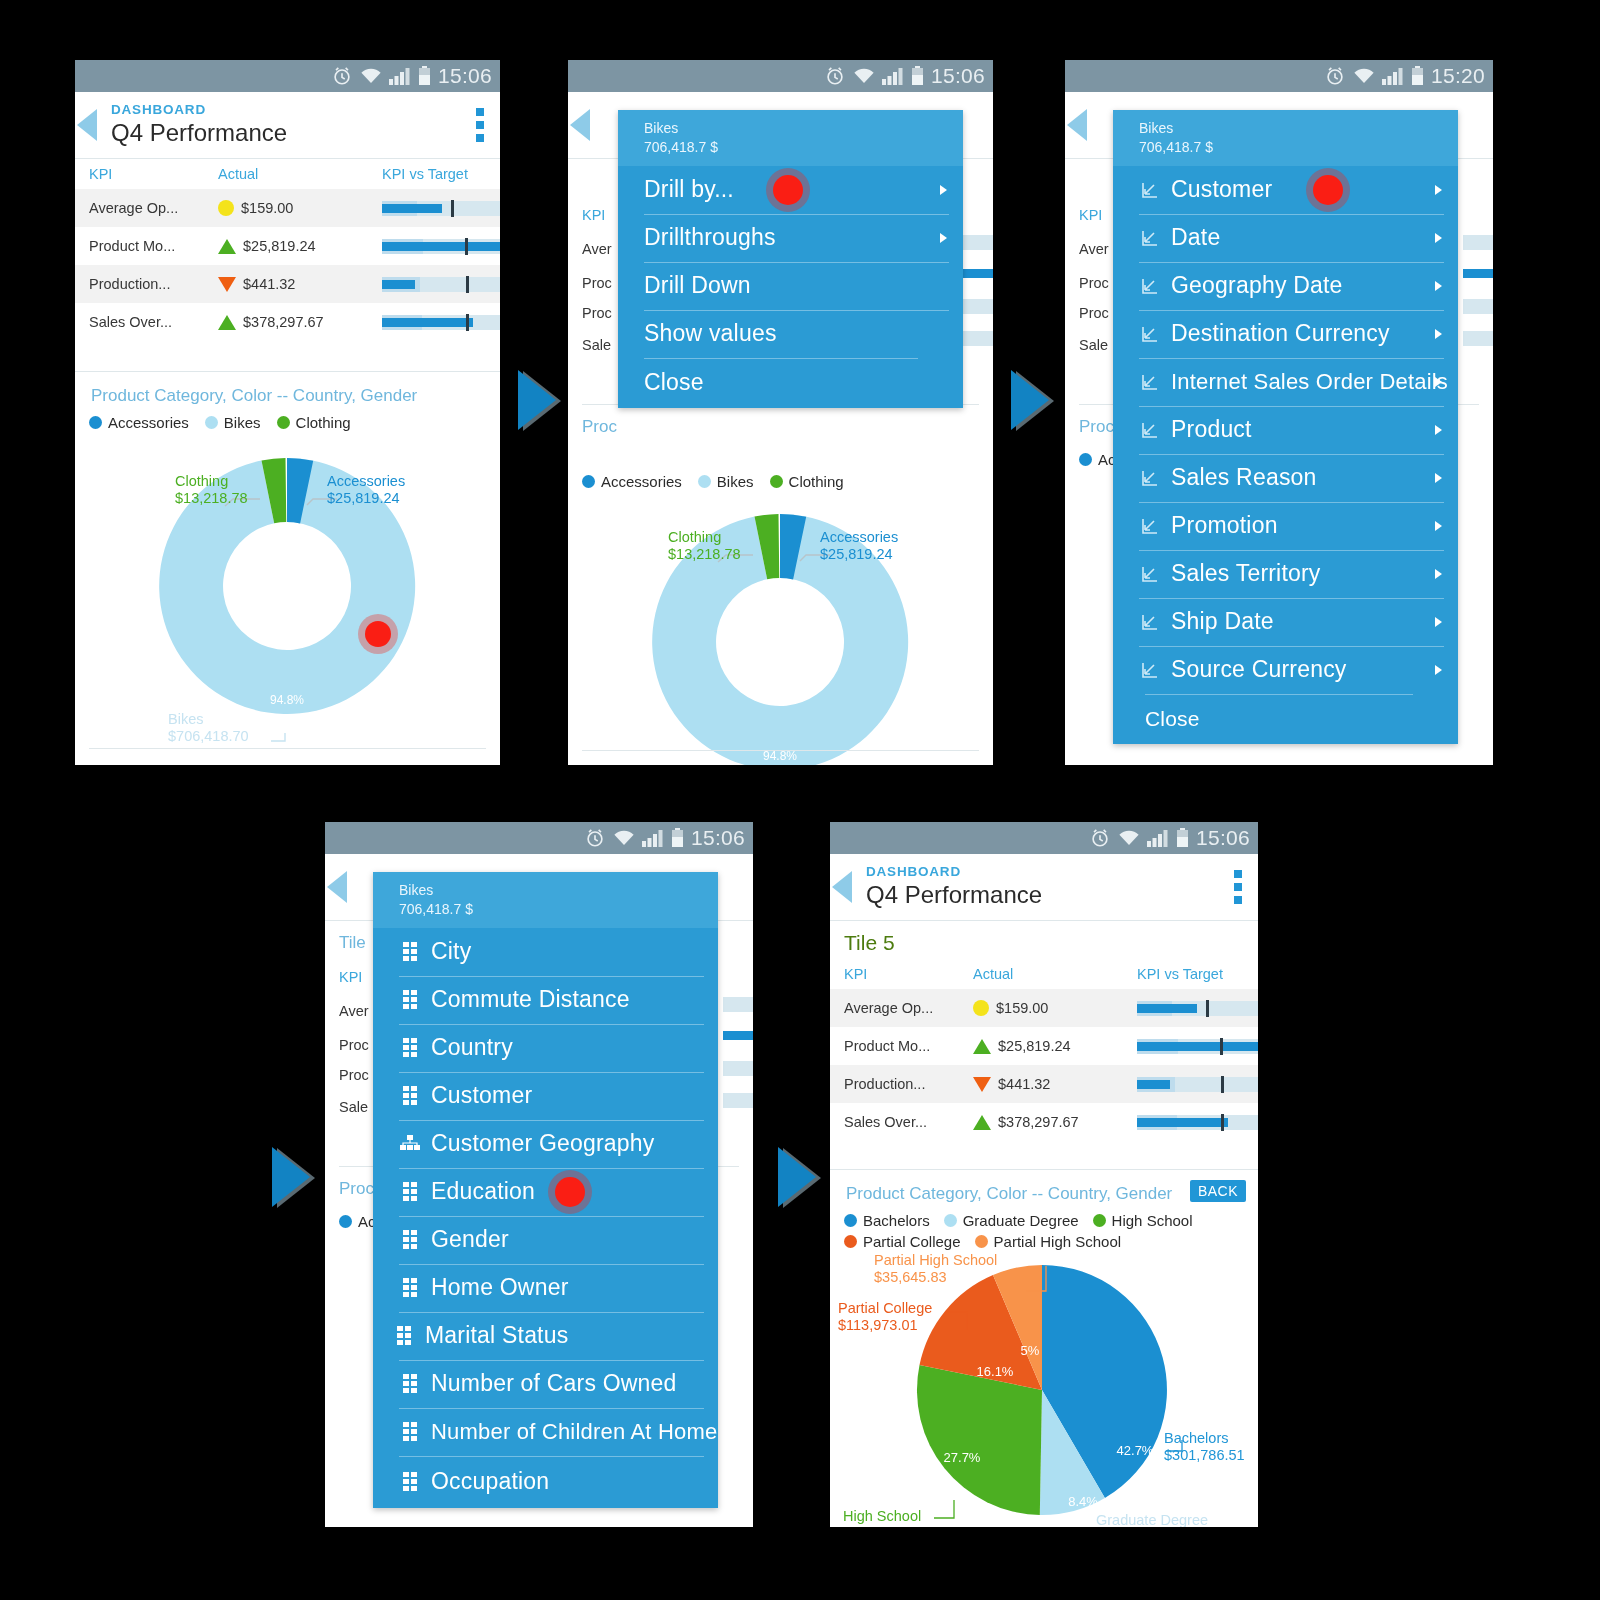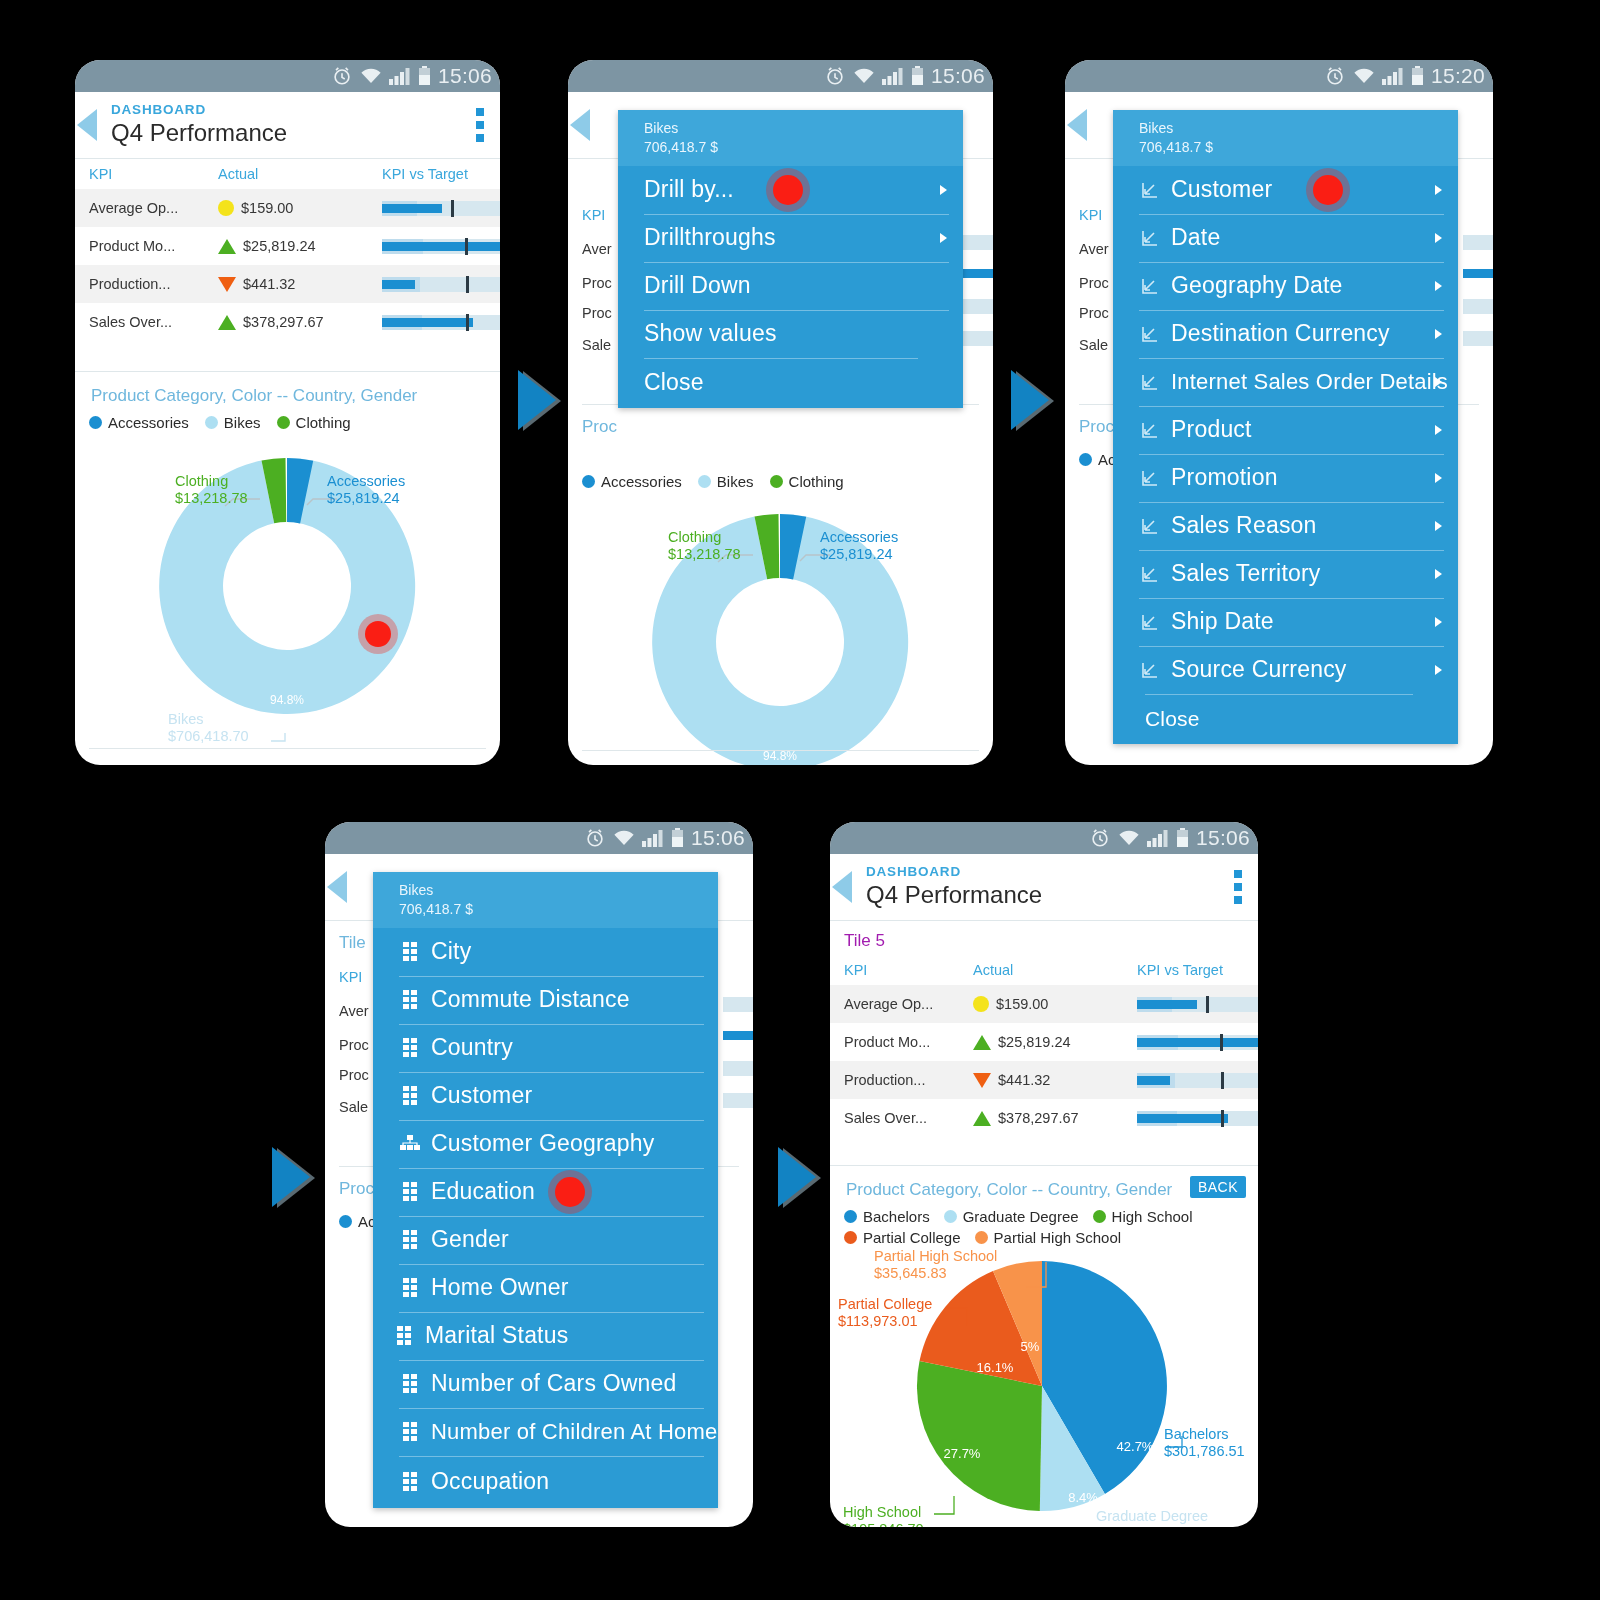--- a/index.html
+++ b/index.html
@@ -1,37 +1,37 @@
 <!DOCTYPE html>
 <html><head>
 <meta charset="utf-8">
 <style>
   html,body{margin:0;padding:0;background:#000;}
   body{width:1600px;height:1600px;position:relative;font-family:"Liberation Sans",sans-serif;overflow:hidden;}
 
-  .phone{position:absolute;background:#ffffff;overflow:hidden;border-radius:25px;}
+  .phone{position:absolute;background:#ffffff;overflow:hidden;}
 
   
   .statusbar{height:32px;background:#7d95a3;display:flex;align-items:center;justify-content:flex-end;padding-right:8px;box-sizing:border-box;}
   .sb-icons{display:flex;align-items:center;gap:7px;}
   .sb-time{color:#e9eff2;font-size:21px;margin-left:7px;letter-spacing:.3px;}
   .ic{display:block;}
 
   
   .appbar{height:66px;display:flex;align-items:center;padding:0 14px 0 2px;box-sizing:border-box;background:#fff;position:relative;}
   .backtri{width:0;height:0;border-top:16px solid transparent;border-bottom:16px solid transparent;border-right:20px solid #8ecbe8;margin-right:14px;flex:0 0 auto;}
   .titles{display:flex;flex-direction:column;justify-content:center;line-height:1.1;}
   .dash{color:#3aa7dc;font-size:13.5px;letter-spacing:.8px;font-weight:bold;}
   .ttl{color:#2b2b2b;font-size:24px;margin-top:2px;}
   .kebab{position:absolute;right:16px;top:50%;transform:translateY(-50%);display:flex;flex-direction:column;gap:5px;}
   .kebab i{width:8px;height:8px;background:#2196d6;display:block;}
   .divline{height:1px;background:#dfe7ea;}
 
   
-  .tilelabel{color:#a21caf;font-size:17px;padding:10px 0 4px 14px;}
+  .tilelabel{color:#4d7c0f;font-size:21px;padding:10px 0 4px 14px;}
   .kpitable{width:100%;border-collapse:collapse;table-layout:fixed;}
   .kpitable th{color:#3aa7dc;font-size:14.5px;font-weight:normal;text-align:left;padding:7px 0 7px 14px;}
   .kpitable td{font-size:14.5px;color:#373737;padding:4px 0 4px 14px;height:30px;vertical-align:middle;}
   .kpitable tr.alt{background:#f2f2f2;}
   .cell-act{display:flex;align-items:center;gap:7px;}
   .dot-y{width:16px;height:16px;border-radius:50%;background:#f4e31b;flex:0 0 auto;}
   .tri-up{width:0;height:0;border-left:9px solid transparent;border-right:9px solid transparent;border-bottom:15px solid #4caf22;flex:0 0 auto;}
   .tri-dn{width:0;height:0;border-left:9px solid transparent;border-right:9px solid transparent;border-top:15px solid #ef5f12;flex:0 0 auto;}
 
   .bulletwrap{position:relative;height:15px;background:#d6e7ef;width:100%;}
@@ -478,32 +478,32 @@
       <span class="caret"></span>
     </div>
     <div class="menu-item" style="height:48px;">
       <span class="sep"></span>
       <span class="micon">
           <svg width="18" height="18" viewBox="0 0 18 18">
             <path d="M2 2 L2 16 L16 16" stroke="#cfeaf7" stroke-width="1.6" fill="none"></path>
             <path d="M13 4 L4 13 M4 13 L9 13 M4 13 L4 8" stroke="#cfeaf7" stroke-width="1.6" fill="none"></path>
           </svg>
         </span>
+      <span class="mlabel">Sales Reason</span>
+      <span class="caret"></span>
+    </div>
+    <div class="menu-item" style="height:48px;">
+      <span class="sep"></span>
+      <span class="micon">
+          <svg width="18" height="18" viewBox="0 0 18 18">
+            <path d="M2 2 L2 16 L16 16" stroke="#cfeaf7" stroke-width="1.6" fill="none"></path>
+            <path d="M13 4 L4 13 M4 13 L9 13 M4 13 L4 8" stroke="#cfeaf7" stroke-width="1.6" fill="none"></path>
+          </svg>
+        </span>
       <span class="mlabel">Promotion</span>
-      <span class="caret"></span>
-    </div>
-    <div class="menu-item" style="height:48px;">
-      <span class="sep"></span>
-      <span class="micon">
-          <svg width="18" height="18" viewBox="0 0 18 18">
-            <path d="M2 2 L2 16 L16 16" stroke="#cfeaf7" stroke-width="1.6" fill="none"></path>
-            <path d="M13 4 L4 13 M4 13 L9 13 M4 13 L4 8" stroke="#cfeaf7" stroke-width="1.6" fill="none"></path>
-          </svg>
-        </span>
-      <span class="mlabel">Sales Reason</span>
       <span class="caret"></span>
     </div>
     <div class="menu-item" style="height:48px;">
       <span class="sep"></span>
       <span class="micon">
           <svg width="18" height="18" viewBox="0 0 18 18">
             <path d="M2 2 L2 16 L16 16" stroke="#cfeaf7" stroke-width="1.6" fill="none"></path>
             <path d="M13 4 L4 13 M4 13 L9 13 M4 13 L4 8" stroke="#cfeaf7" stroke-width="1.6" fill="none"></path>
           </svg>
         </span>

